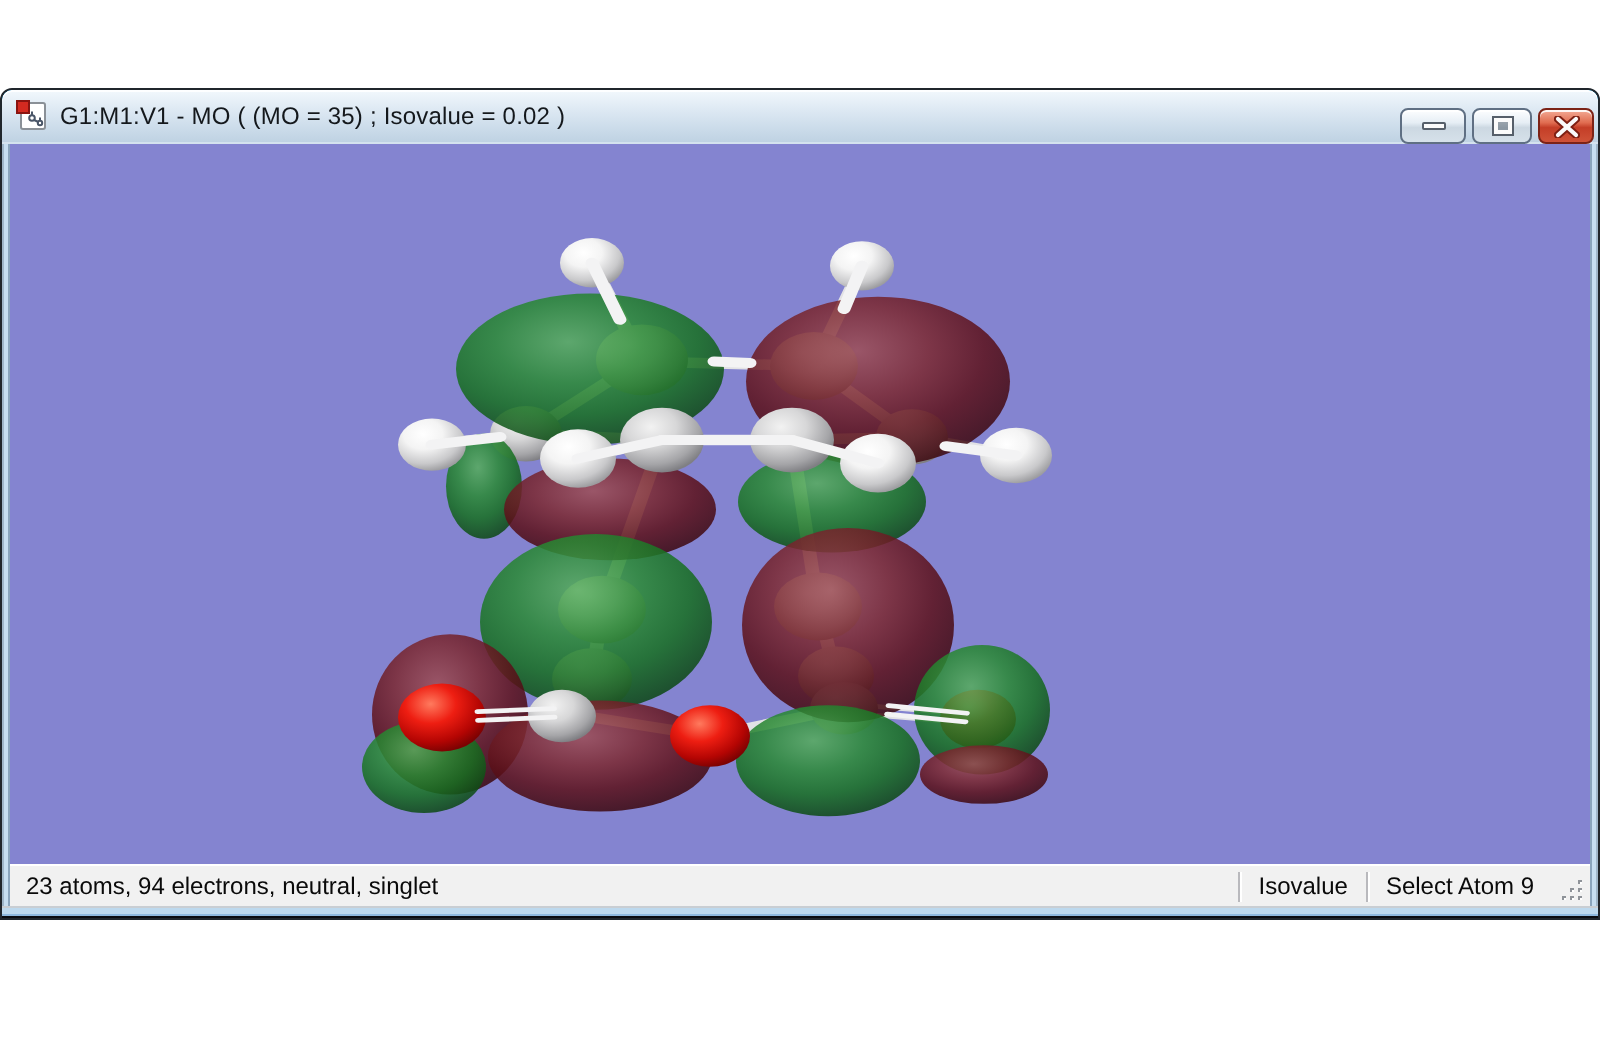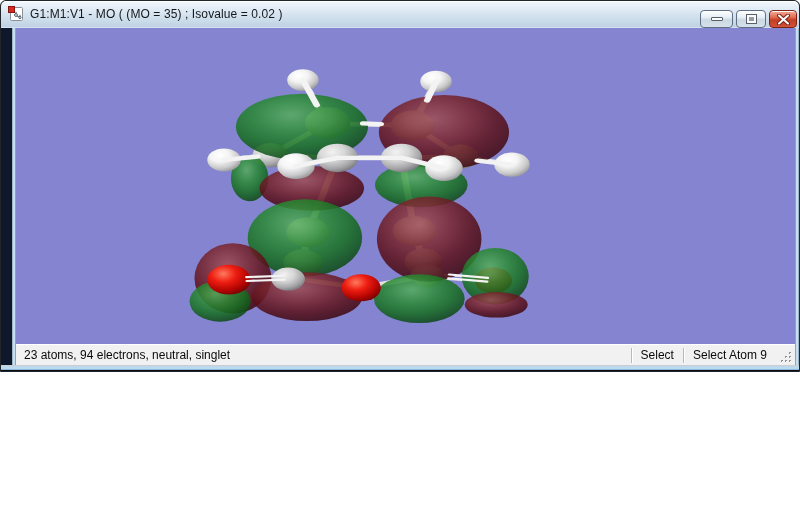--- a/index.html
+++ b/index.html
@@ -1,22 +1,22 @@
 <!DOCTYPE html>
 <html><head>
 <meta charset="utf-8">
 <style>
   * { box-sizing: border-box; margin: 0; padding: 0; }
   html,body { width:800px; height:524px; font-family:"Liberation Sans", sans-serif; }
   .window {
-    width:800px; height:372px;
+    width:800px; height:416px;
     border:1px solid #20262c;
     border-radius:6px 6px 0 0;
     display:flex; flex-direction:column;
-    background:#0f172a; overflow:hidden;
+    background:#0ea5e9; overflow:hidden;margin-top:44px;
   }
   .titlebar {
     height:27px; flex:0 0 27px; position:relative;
     border-radius:5px 5px 0 0;
     background:linear-gradient(180deg,#f2f8fd 0%,#dfeaf4 35%,#cdddeb 70%,#bfd2e3 100%);
     box-shadow:inset 0 1px 0 #fdfeff;
     border-bottom:1px solid #d4e2ee;
     display:flex; align-items:center;
   }
   .app-icon { width:16px; height:16px; margin:0 6px 0 7px; flex:0 0 16px; }
@@ -29,21 +29,21 @@
     box-shadow:inset 0 1px 0 rgba(255,255,255,.9);
   }
   .cap-btn.min { width:33px; }
   .cap-btn.max { width:30px; }
   .cap-btn.close {
     width:28px; border-color:#7c2317;
     background:linear-gradient(180deg,#f4ac97 0%,#e06c50 40%,#c43e27 55%,#cf5238 100%);
   }
   .min-glyph { width:12px; height:4px; background:#fbfbfb; border:1px solid #565f6a; border-radius:1px; }
   .max-glyph { width:11px; height:10px; border:1px solid #565f6a; box-shadow:inset 0 0 0 2px #fbfbfb; background:rgba(90,100,112,.55); }
-  .viewport-wrap { flex:1 1 auto; display:flex; min-height:0;padding-left:11px; }
+  .viewport-wrap { flex:1 1 auto; display:flex; min-height:0; }
   .edge { flex:0 0 4px; }
   .edge.left  { background:linear-gradient(90deg,#9fb6c9 0 1px,#c6def1 1px 3px,#8aa5bd 3px 4px); }
   .edge.right { background:linear-gradient(90deg,#8aa5bd 0 1px,#c6def1 1px 3px,#9fb6c9 3px 4px); }
   .center-col { flex:1 1 auto; display:flex; flex-direction:column; min-width:0; }
   .canvas3d { flex:1 1 auto; background:#8484d0; position:relative; min-height:0; }
   .canvas3d svg { display:block; width:100%; height:100%; }
   .statusbar {
     flex:0 0 21px; background:#f1f1f1; border-top:1px solid #ffffff;
     display:flex; align-items:center; font-size:12px; color:#0a0a0a;
   }
@@ -206,21 +206,21 @@
               <line x1="234.14716473274373" y1="373.796129922131" x2="272.14716473274376" y2="371.796129922131" stroke="#f3f3f4" stroke-width="3.1" stroke-linecap="round"></line>
               <line x1="439.356060084759" y1="364.2227313388796" x2="478.356060084759" y2="369.2227313388796" stroke="#f3f3f4" stroke-width="3.1" stroke-linecap="round"></line>
               <line x1="438.643939915241" y1="369.7772686611204" x2="477.643939915241" y2="374.7772686611204" stroke="#f3f3f4" stroke-width="3.1" stroke-linecap="round"></line>
             </g>
         </svg>
       </div>
 
       <div class="statusbar">
         <span class="sb-left">23 atoms, 94 electrons, neutral, singlet</span>
         <div class="sb-sep"></div>
-        <span class="sb-cell">Select</span>
+        <span class="sb-cell">Isovalue</span>
         <div class="sb-sep"></div>
         <span class="sb-cell">Select Atom 9</span>
         <svg class="sb-grip" viewBox="0 0 16 16">
           <g fill="#8f9399">
             <rect x="11" y="3" width="2" height="2"></rect>
             <rect x="7" y="7" width="2" height="2"></rect>
               <rect x="11" y="7" width="2" height="2"></rect>
             <rect x="3" y="11" width="2" height="2"></rect>
               <rect x="7" y="11" width="2" height="2"></rect>
               <rect x="11" y="11" width="2" height="2"></rect>

